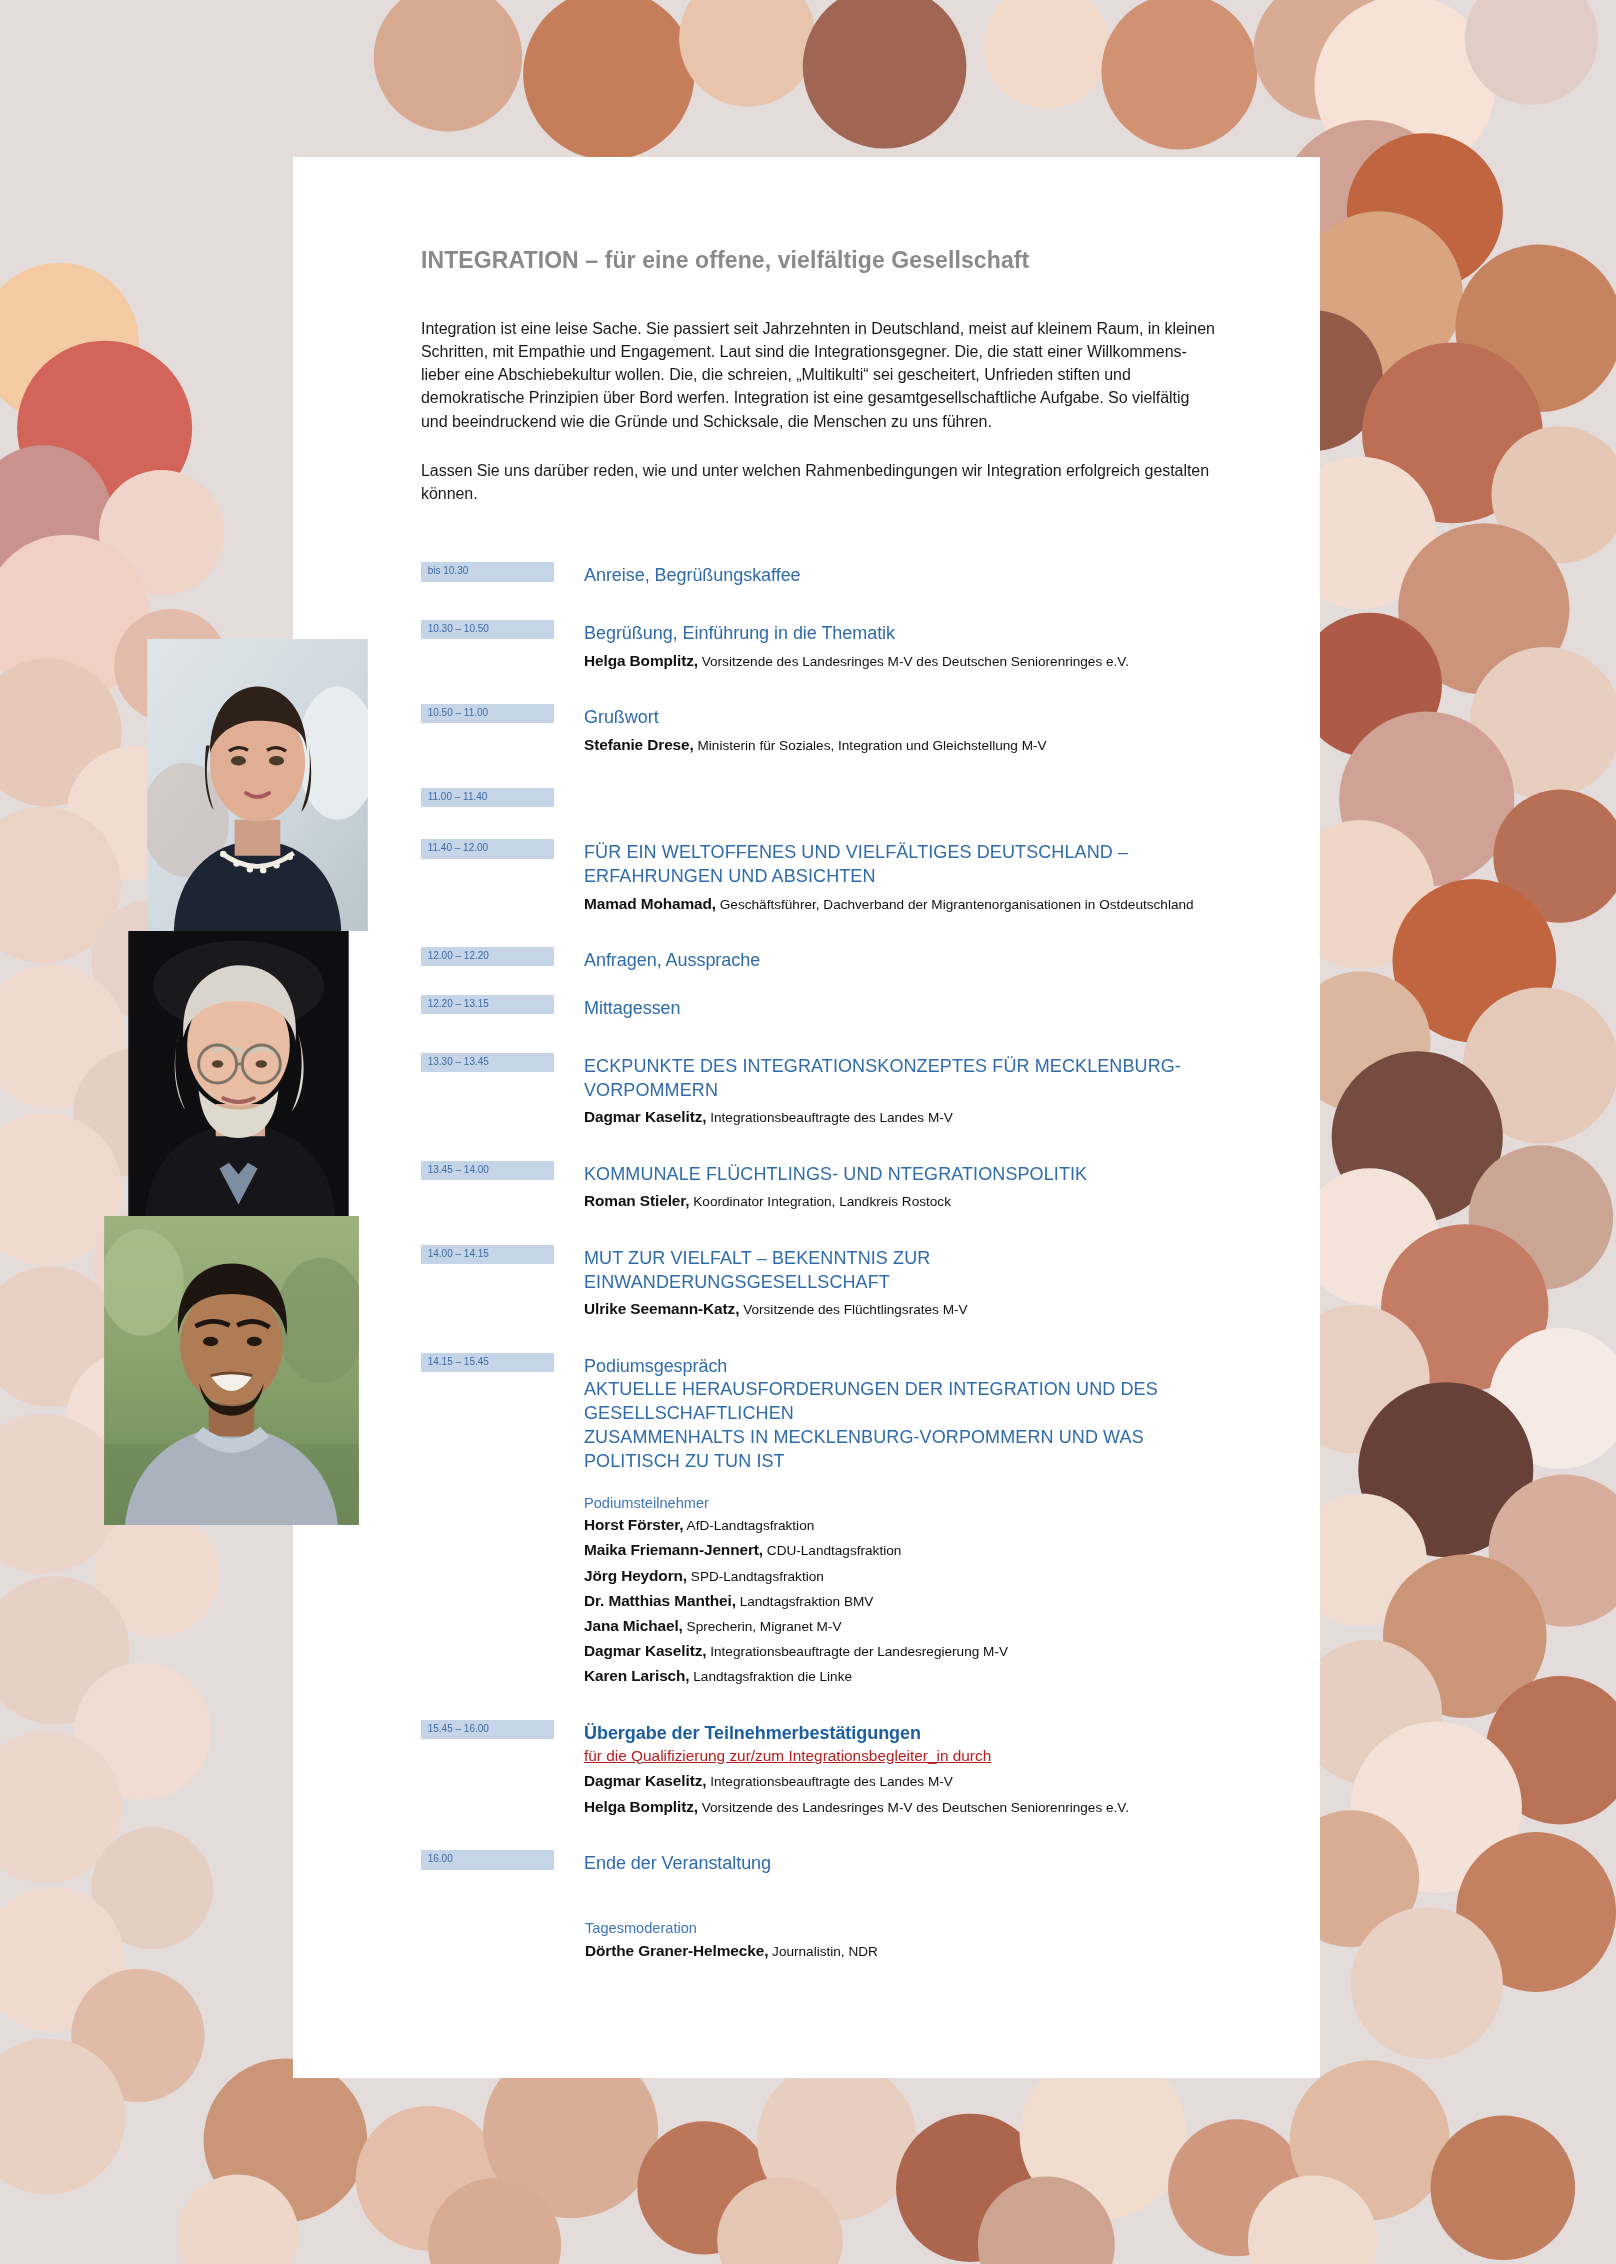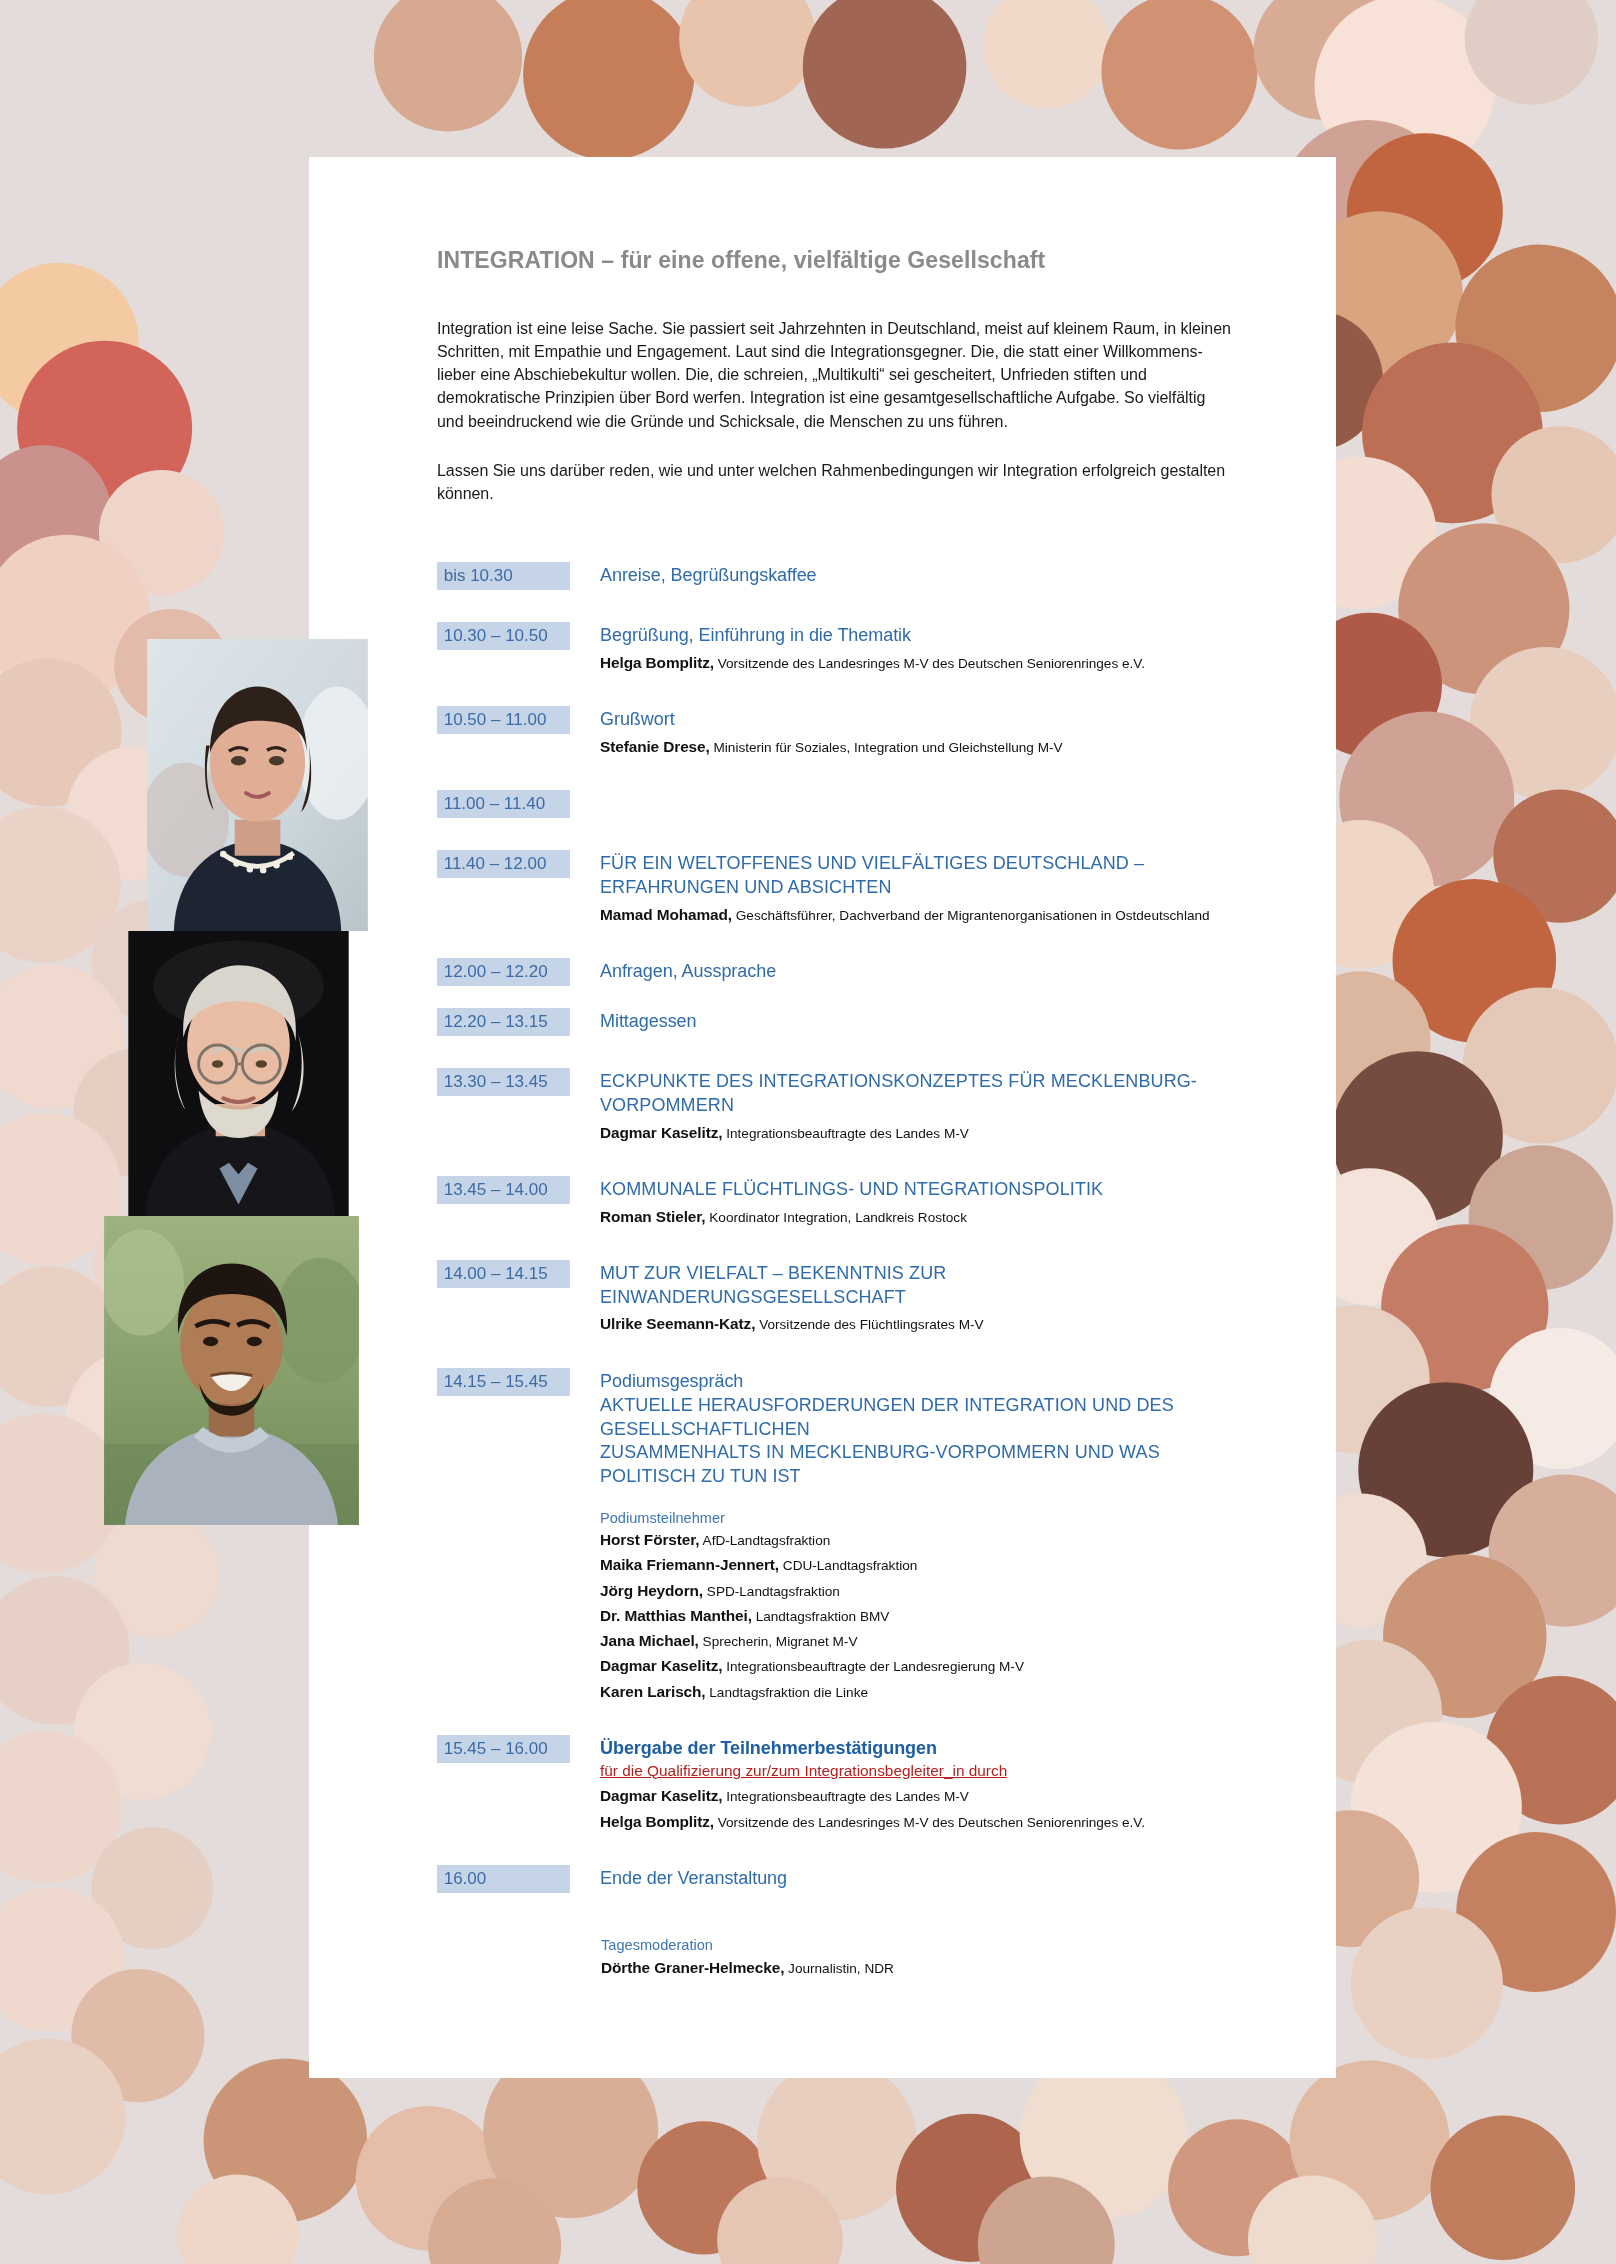--- a/index.html
+++ b/index.html
@@ -3,21 +3,21 @@
 <meta charset="utf-8">
 <style>
   html,body{margin:0;padding:0;}
   body{
     width:1617px;height:2265px;position:relative;overflow:hidden;
     background:#e4dcda;
     font-family:"Liberation Sans", sans-serif;
   }
   #bg-circles{position:absolute;inset:0;width:1617px;height:2265px;z-index:0;}
   .panel{
-    position:absolute;left:309px;top:157px;width:1027px;height:1921px;
+    position:absolute;left:293px;top:157px;width:1027px;height:1921px;
     background:#ffffff;z-index:2;
   }
   .photos{position:absolute;left:147px;top:639px;width:221px;z-index:3;}
   .photo{display:block;width:100%;}
   .photo1{height:292px;}
   .photo2{width:221px;height:285px;margin-left:-19px;}
   .photo3{width:255px;height:309px;margin-left:-43px;}
 
   .content{position:absolute;left:128px;top:90px;width:799px;}
   h1.title{
@@ -29,21 +29,21 @@
     margin:0;font-size:16px;line-height:1.455;color:#1a1a1a;
     letter-spacing:-0.05px;
   }
   p.intro + p.intro{margin-top:26px;}
 
   .agenda{margin-top:57px;}
   .row{display:flex;align-items:flex-start;margin-bottom:22px;}
   .time{
     flex:0 0 auto;width:133px;box-sizing:border-box;
     background:#c6d4e8;color:#3d6ba6;
-    font-size:17px;line-height:1.25;padding:2.9px 6.7px 3.8px 6.7px;
+    font-size:10px;line-height:1.25;padding:2.9px 6.7px 3.8px 6.7px;
     white-space:nowrap;
   }
   .row-body{flex:1 1 auto;padding-left:30px;padding-top:1.9px;}
   .head{
     color:#2f6bab;font-size:18px;line-height:1.33;letter-spacing:-0.05px;
   }
   .head.caps{letter-spacing:0.1px;}
   .head.bold{font-weight:bold;color:#1d5ea3;}
   .sub{color:#b91c1c;font-size:15.4px;line-height:1.33;text-decoration:underline;}
   .person{margin-top:3.8px;font-size:13.6px;color:#111;line-height:1.45;}

